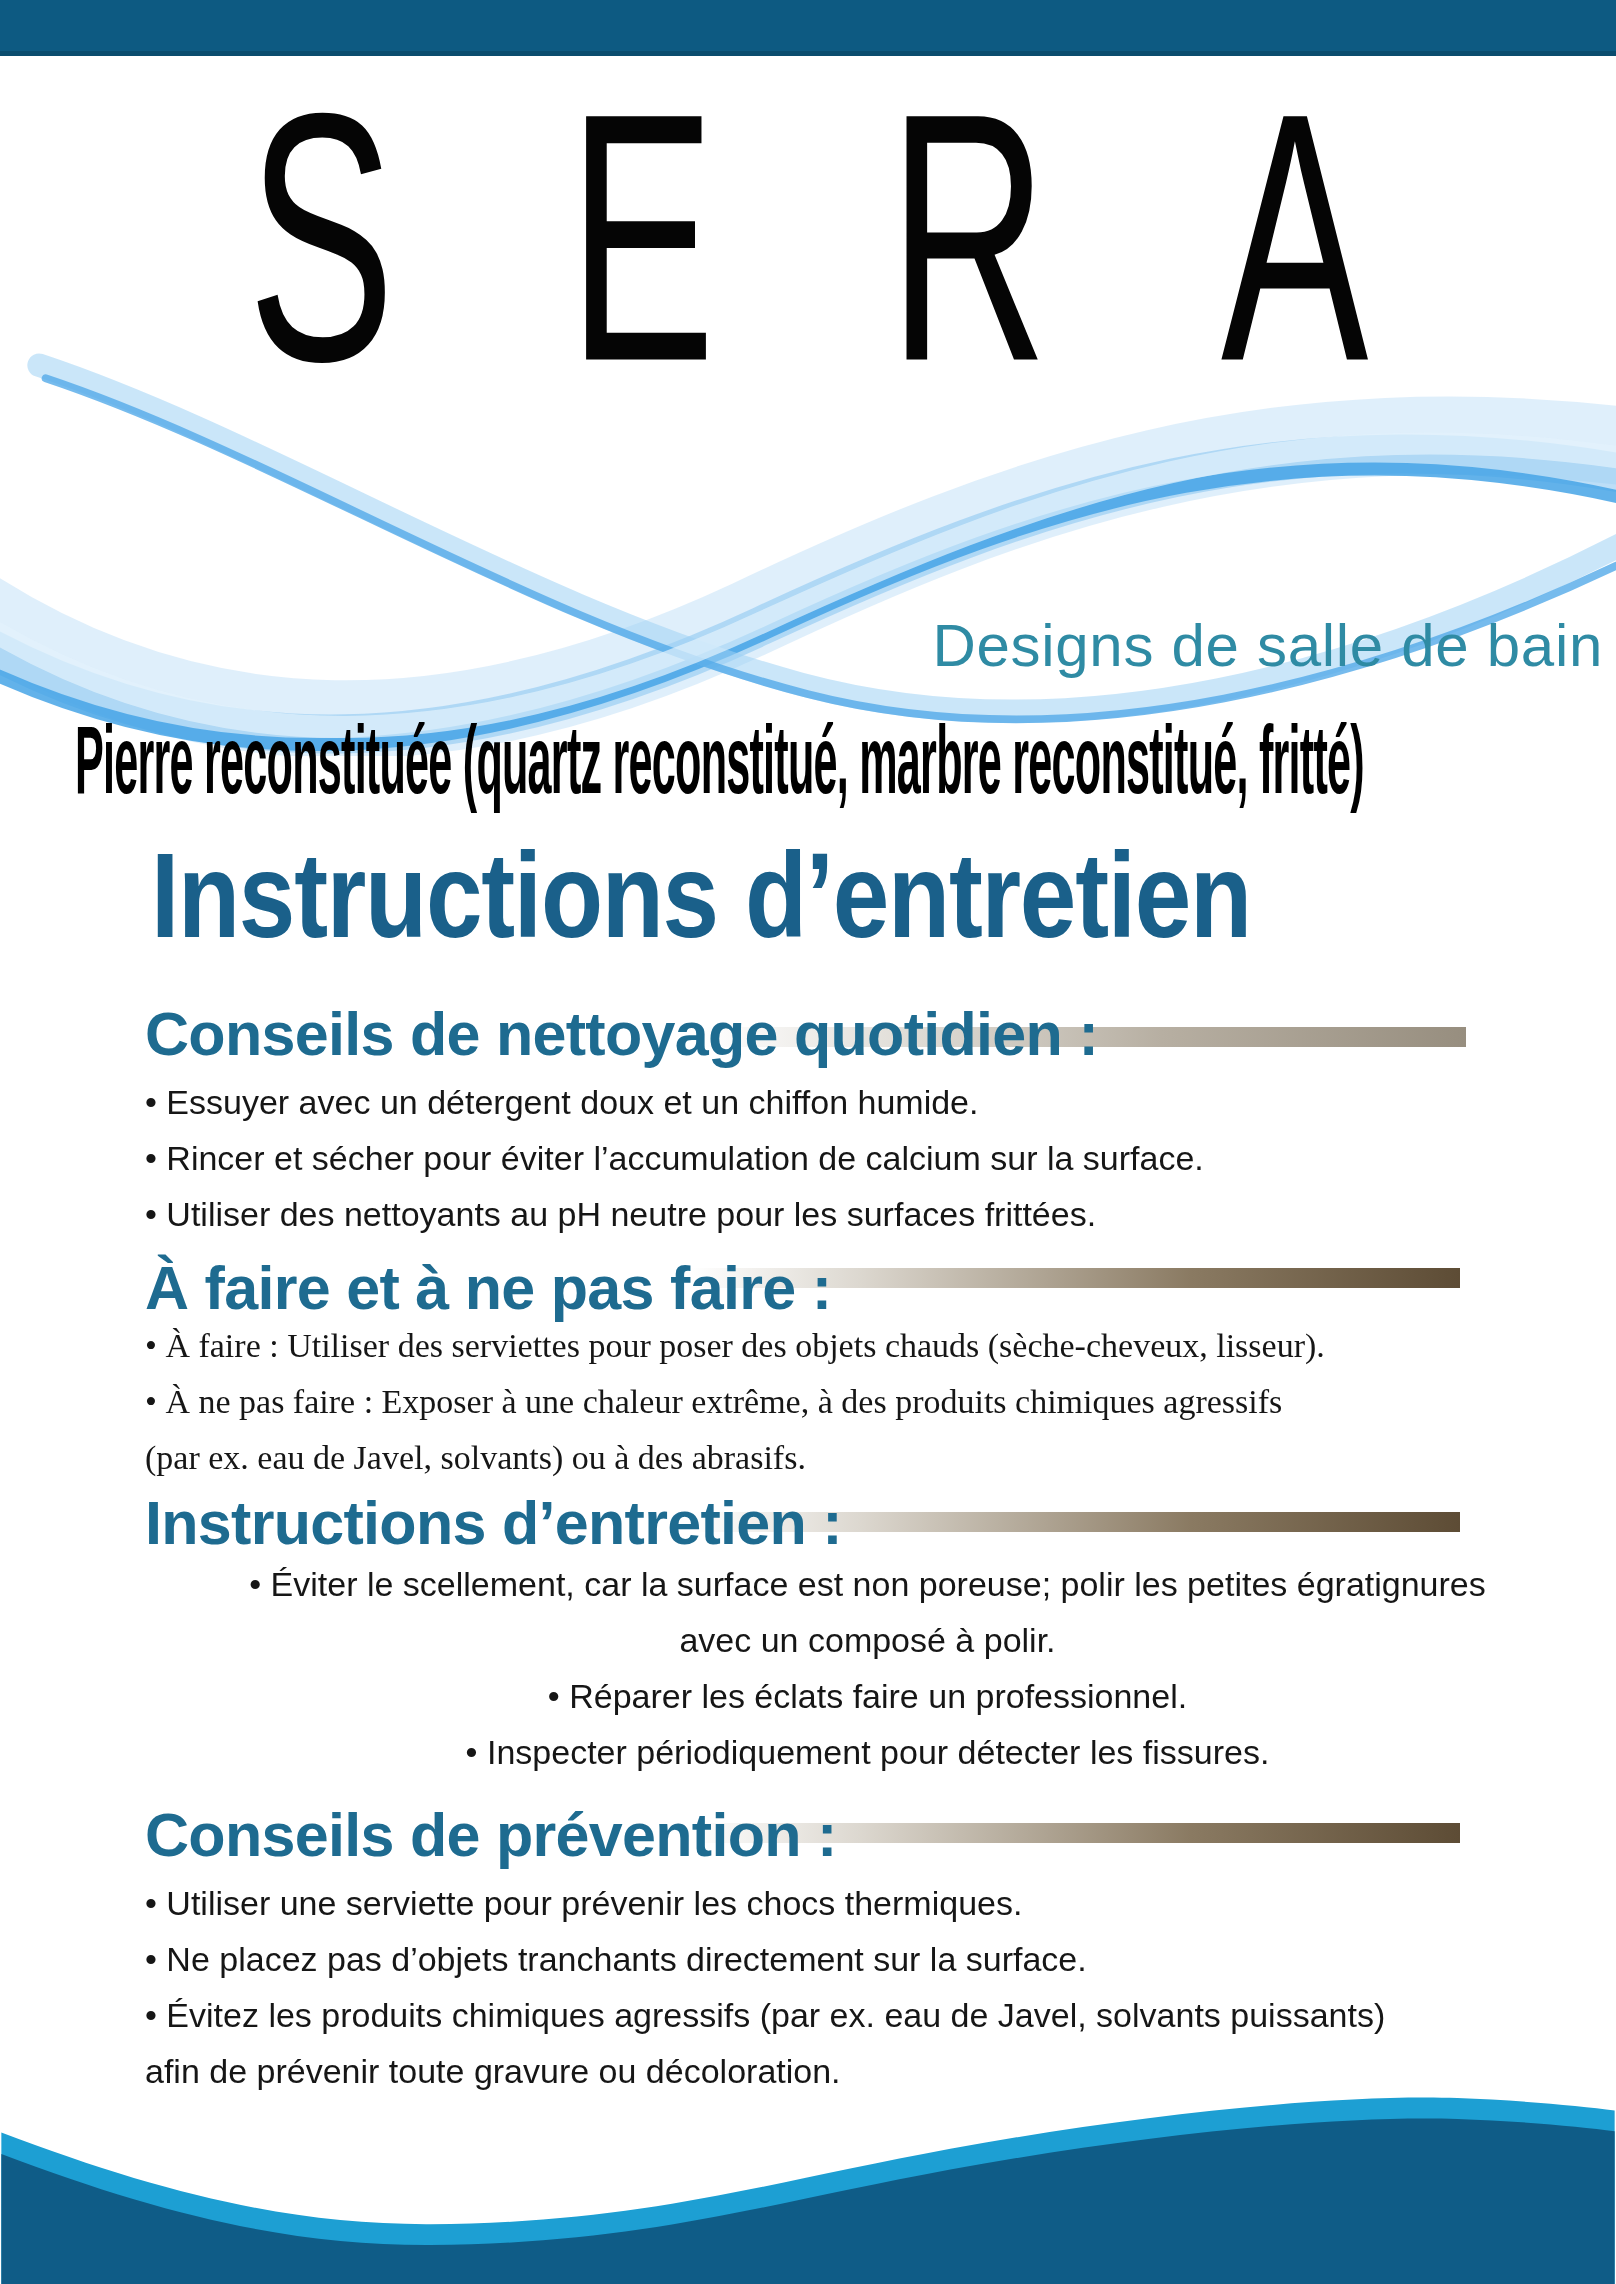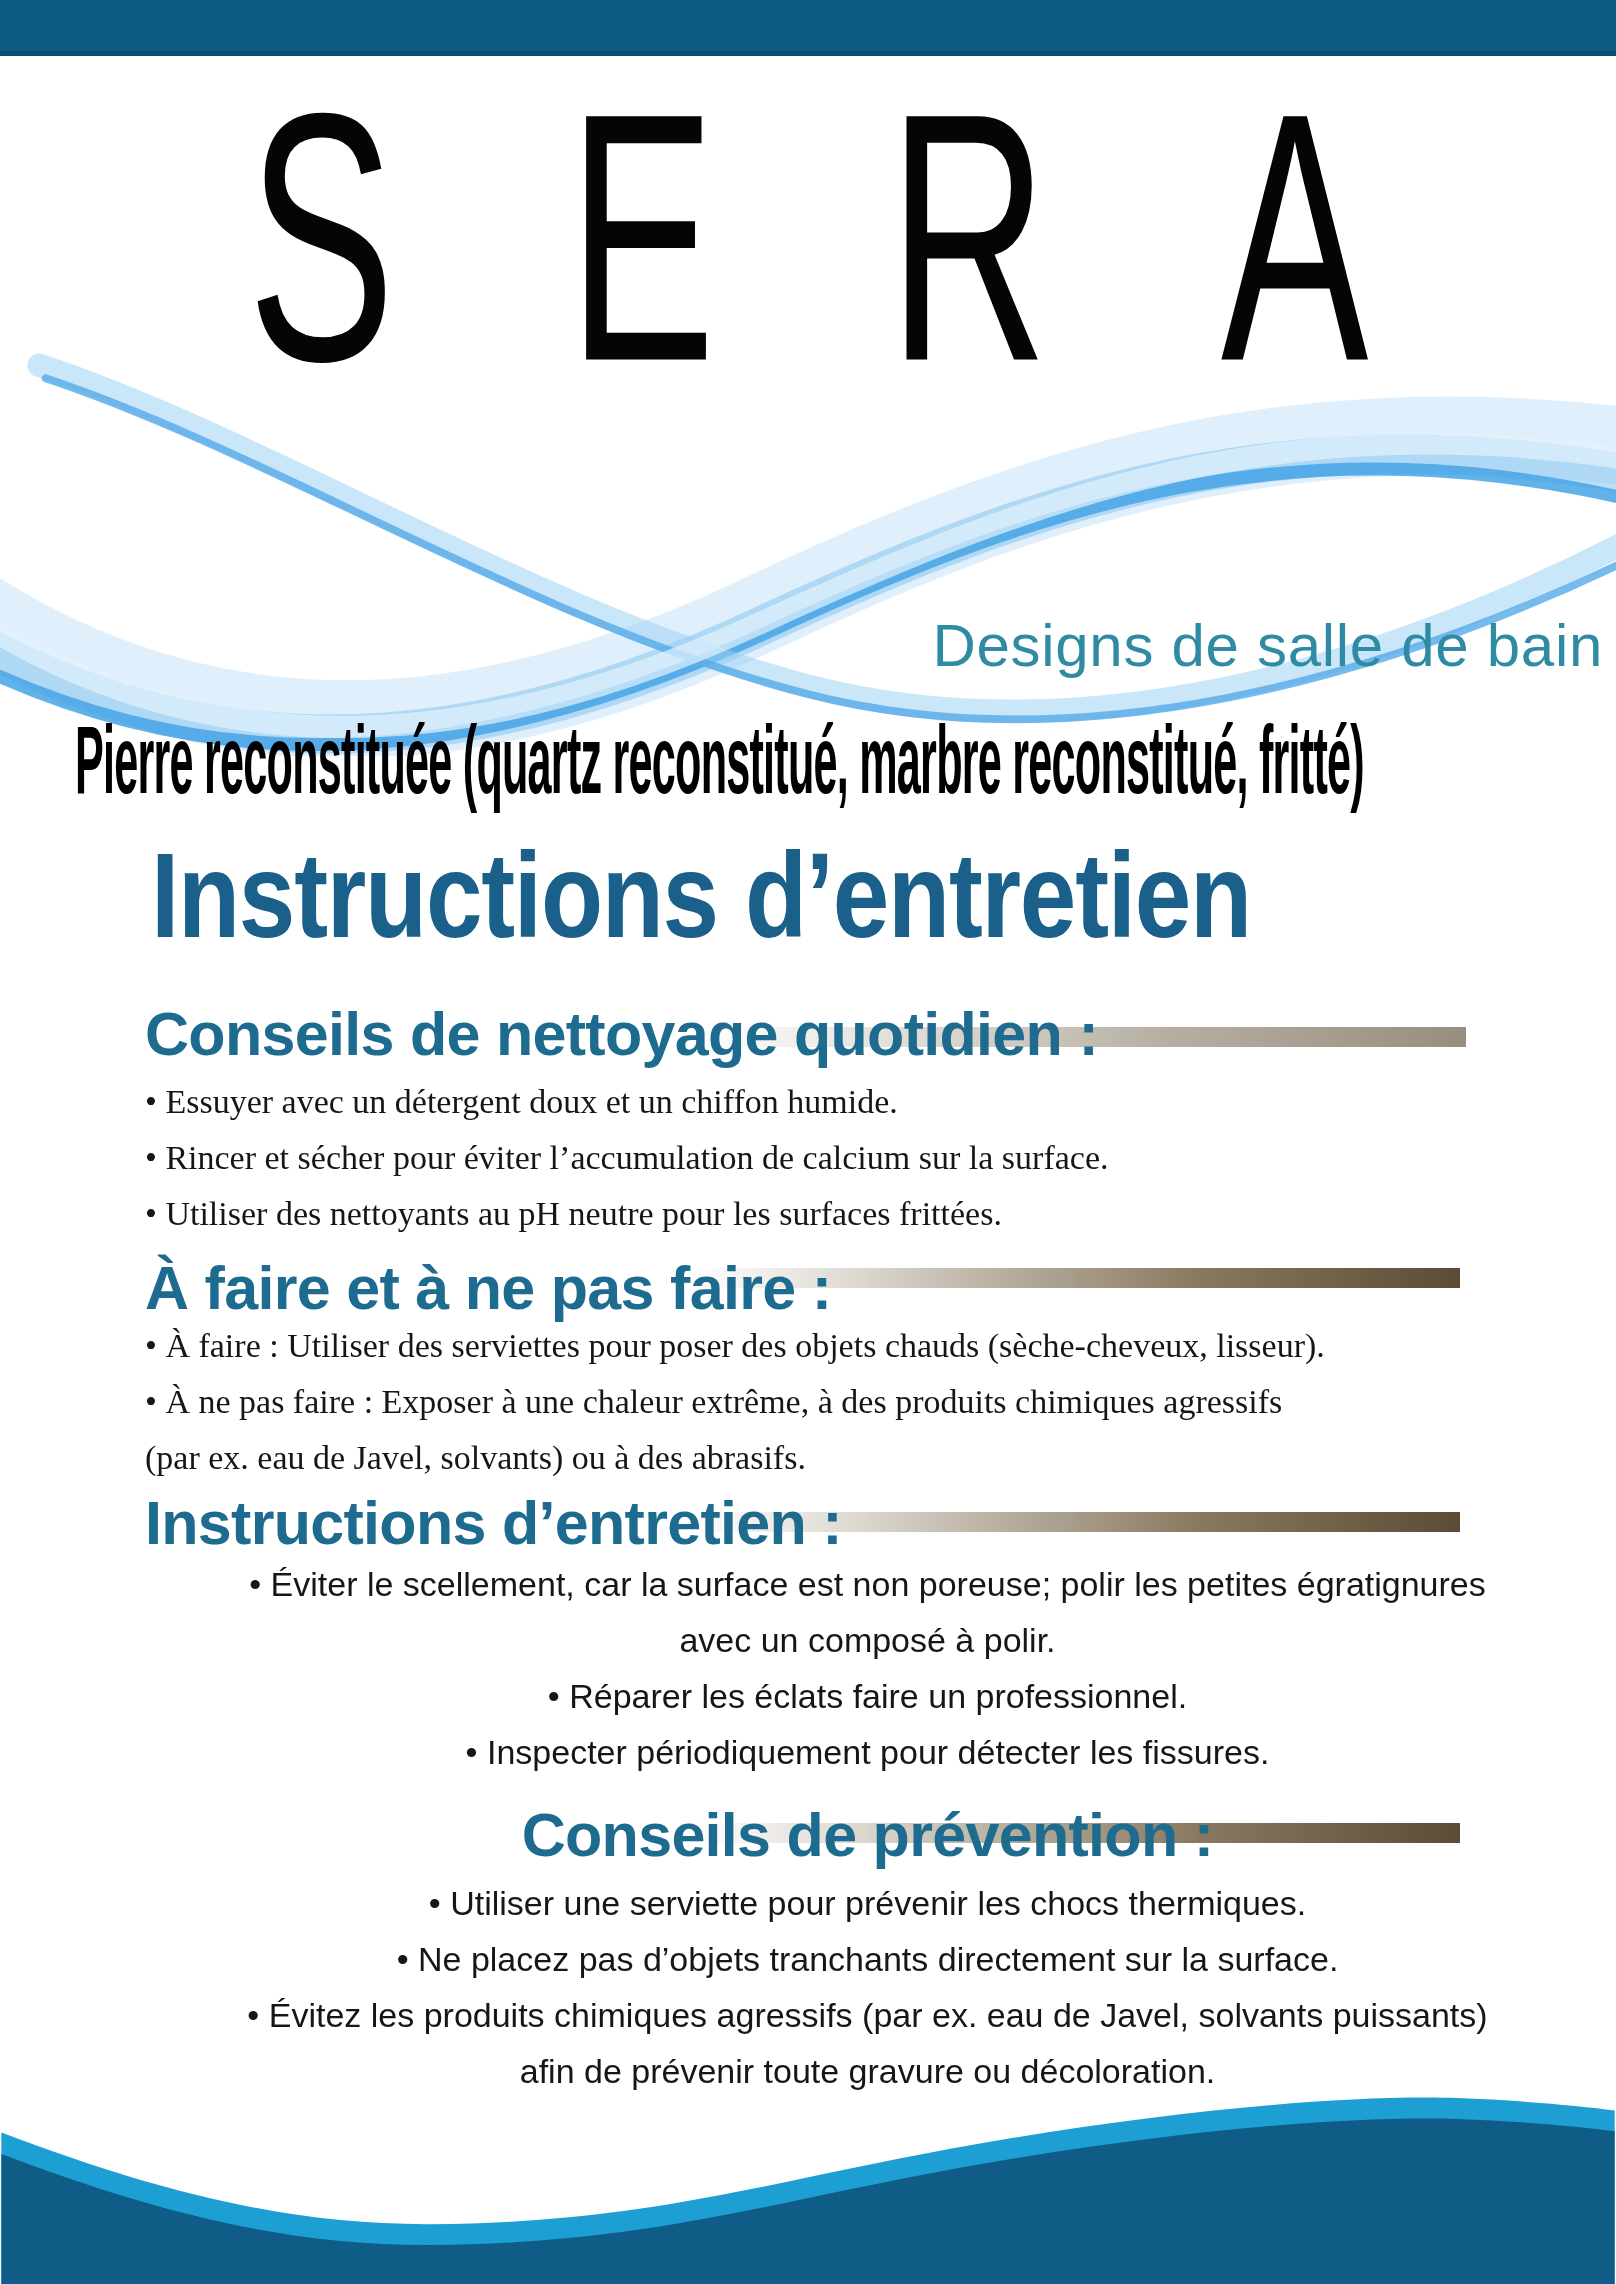--- a/index.html
+++ b/index.html
@@ -101,21 +101,21 @@
 
   <div class="tagline">Designs de salle de bain</div>
 
   <div class="material-title">Pierre reconstituée (quartz reconstitué, marbre reconstitué, fritté)</div>
 
   <div class="page-title">Instructions d’entretien</div>
 
   <div class="section" style="top:999px;">
     <div class="sec-bar light" style="top:28px;"></div>
     <div class="sec-head">Conseils de nettoyage quotidien :</div>
-    <div class="bullets" style="top:75px;font-family:Liberation Serif, serif;">
+    <div class="bullets" style="top:75px;">
       <div class="bullet">• Essuyer avec un détergent doux et un chiffon humide.</div>
       <div class="bullet">• Rincer et sécher pour éviter l’accumulation de calcium sur la surface.</div>
       <div class="bullet">• Utiliser des nettoyants au pH neutre pour les surfaces frittées.</div>
     </div>
   </div>
 
   <div class="section" style="top:1253px;">
     <div class="sec-bar dark" style="top:15px;"></div>
     <div class="sec-head">À faire et à ne pas faire :</div>
     <div class="bullets" style="top:65px;font-family:Liberation Serif, serif;">
@@ -129,21 +129,21 @@
     <div class="sec-bar dark" style="top:24px;"></div>
     <div class="sec-head">Instructions d’entretien :</div>
     <div class="bullets" style="top:68px;text-align:center;">
       <div class="bullet">• Éviter le scellement, car la surface est non poreuse; polir les petites égratignures
 avec un composé à polir.</div>
       <div class="bullet">• Réparer les éclats faire un professionnel.</div>
       <div class="bullet">• Inspecter périodiquement pour détecter les fissures.</div>
     </div>
   </div>
 
-  <div class="section" style="top:1800px;text-align:center;">
+  <div class="section" style="top:1800px;">
     <div class="sec-bar dark" style="top:23px;"></div>
     <div class="sec-head">Conseils de prévention :</div>
     <div class="bullets" style="top:75px;">
       <div class="bullet">• Utiliser une serviette pour prévenir les chocs thermiques.</div>
       <div class="bullet">• Ne placez pas d’objets tranchants directement sur la surface.</div>
       <div class="bullet">• Évitez les produits chimiques agressifs (par ex. eau de Javel, solvants puissants)
 afin de prévenir toute gravure ou décoloration.</div>
     </div>
   </div>
 

